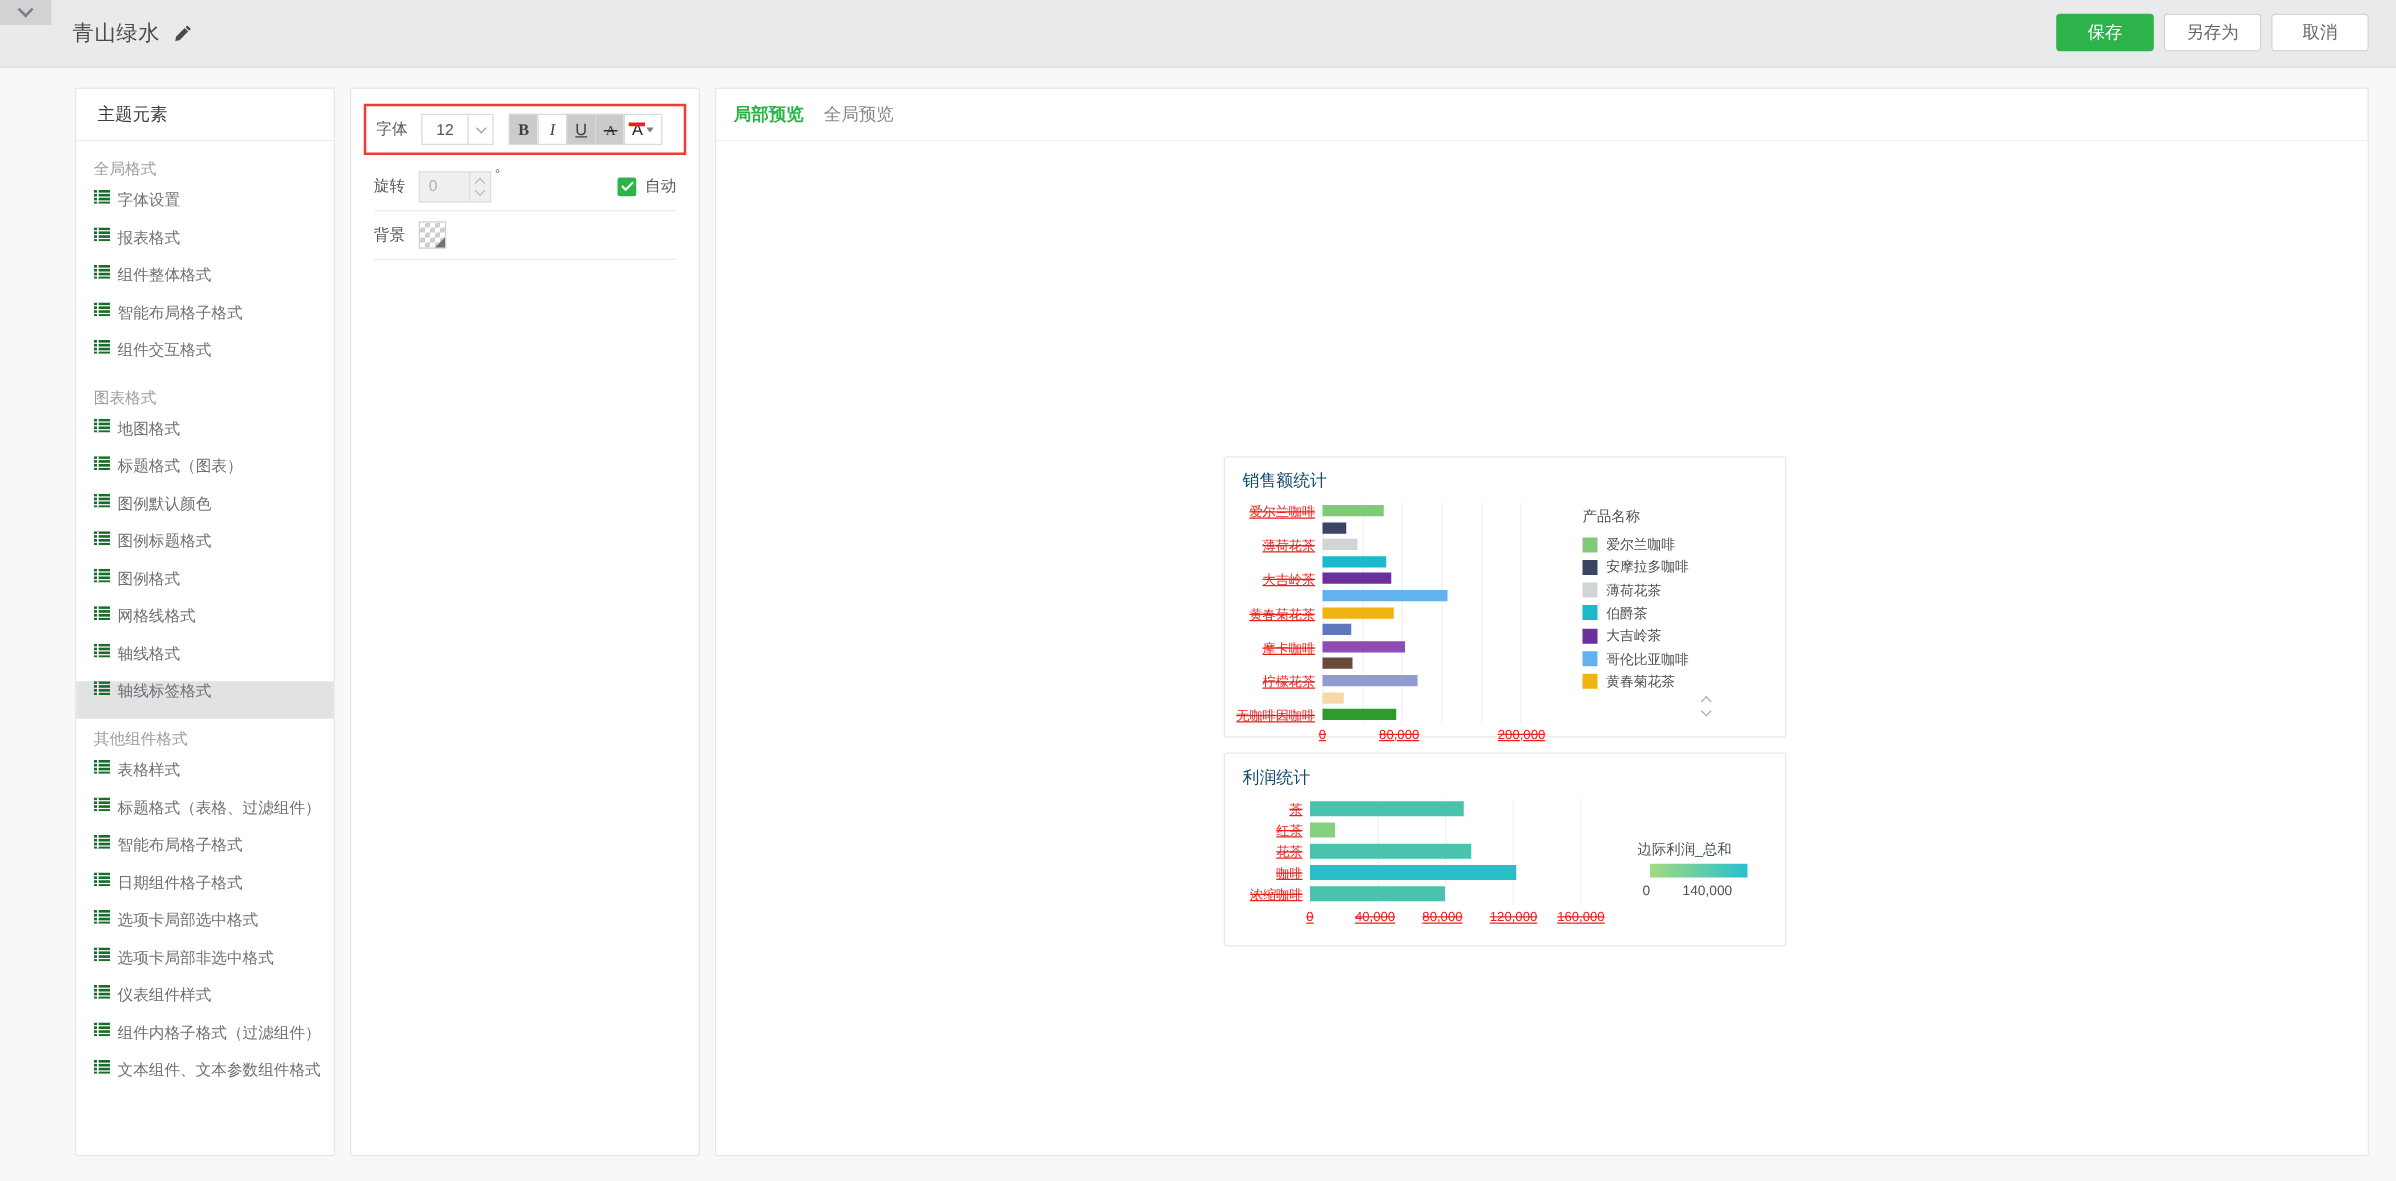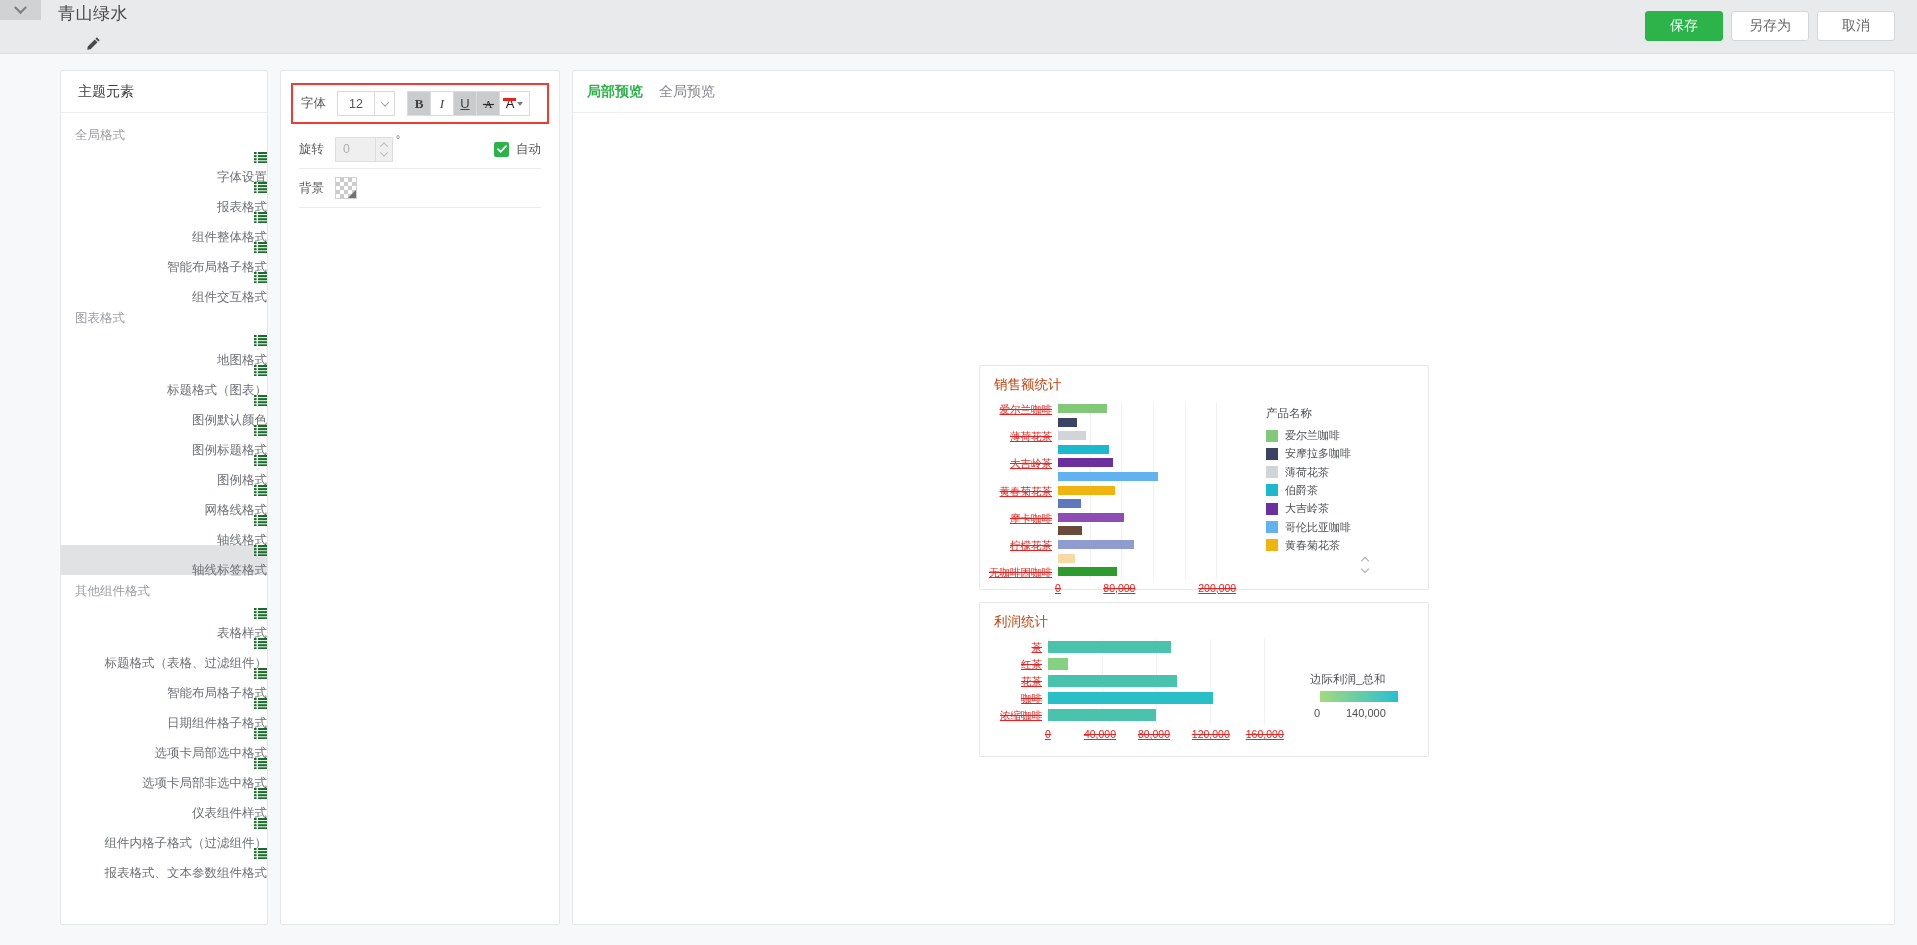--- a/index.html
+++ b/index.html
@@ -29,21 +29,21 @@
     cursor: pointer;
   }
   .chev-down {
     width: 9px; height: 9px;
     border-right: 2px solid #7b7e82;
     border-bottom: 2px solid #7b7e82;
     transform: rotate(45deg) translate(-2px,-2px);
   }
   .doc-title-wrap {
     margin-left: 58px;
-    display: flex; align-items: center; gap: 11px; flex-direction: column;
+    display: flex; align-items: center; gap: 11px;
   }
   .doc-title {
     font-size: 17px; color: #4a4a4a; letter-spacing: .5px;
   }
   .pencil-icon { width: 15px; height: 15px; display:block; cursor:pointer; }
   .topbar-actions {
     position: absolute; right: 22px; top: 11px;
     display: flex; gap: 8px;
   }
   .btn {
@@ -85,27 +85,26 @@
   }
 
   
   .panel-theme { width: 208px; }
   .theme-list { padding: 6px 0 0 0; overflow: hidden; }
   .group-label {
     font-size: 12.5px; color: #9a9da1;
     padding: 8px 0 8px 14px;
   }
   .theme-item {
-    display: flex; align-items: flex-end; gap: 6px;
+    display: flex; align-items: flex-start; gap: 6px;
     height: 30px;
     padding-left: 14px;
     font-size: 12.5px;
     color: #6d7074;
     cursor: pointer;
-    flex-direction: column;
   }
   .theme-item.selected { background: #e1e2e4; }
   .list-icon {
     width: 13px; height: 11px;
     display: block;
     flex: 0 0 auto;
   }
 
   
   .panel-settings { width: 280px; margin-left: 12px; }
@@ -248,21 +247,21 @@
   .chart-card {
     position: absolute;
     background: #fff;
     border: 1px solid #e6e8ea;
     border-radius: 2px;
   }
   #card-sales { left: 406px; top: 252px; width: 450px; height: 225px; }
   #card-profit { left: 406px; top: 489px; width: 450px; height: 155px; }
   .chart-title {
     position: absolute; left: 14px; top: 10px;
-    font-size: 13.5px; color: #c2410c;
+    font-size: 13.5px; color: #0c4a6e;
   }
 
   .axlabel {
     position: absolute;
     font-size: 10.5px;
     color: #e8231f;
     text-decoration: underline line-through;
     text-align: right;
     white-space: nowrap;
   }
@@ -545,21 +544,21 @@
           <span>组件内格子格式（过滤组件）</span>
         </div>
         <div class="theme-item">
           <svg class="list-icon" viewBox="0 0 13 11">
             <rect x="0" y="0" width="13" height="2.1" fill="#1b6b2a"></rect>
             <rect x="0" y="3.1" width="13" height="2.1" fill="#1b6b2a"></rect>
             <rect x="0" y="6.2" width="13" height="2.1" fill="#1b6b2a"></rect>
             <rect x="0" y="9.3" width="13" height="1.7" fill="#1b6b2a"></rect>
             <rect x="2.6" y="0" width="1.3" height="11" fill="#fff"></rect>
           </svg>
-          <span>报表格式、文本参数组件格式</span>
+          <span>文本组件、文本参数组件格式</span>
         </div>
       </div>
   </div>
 
   <div class="panel panel-settings">
     <div class="settings-body">
 
       <div class="font-row-wrap">
         <span class="row-label">字体</span>
         <div class="num-input">12</div>

